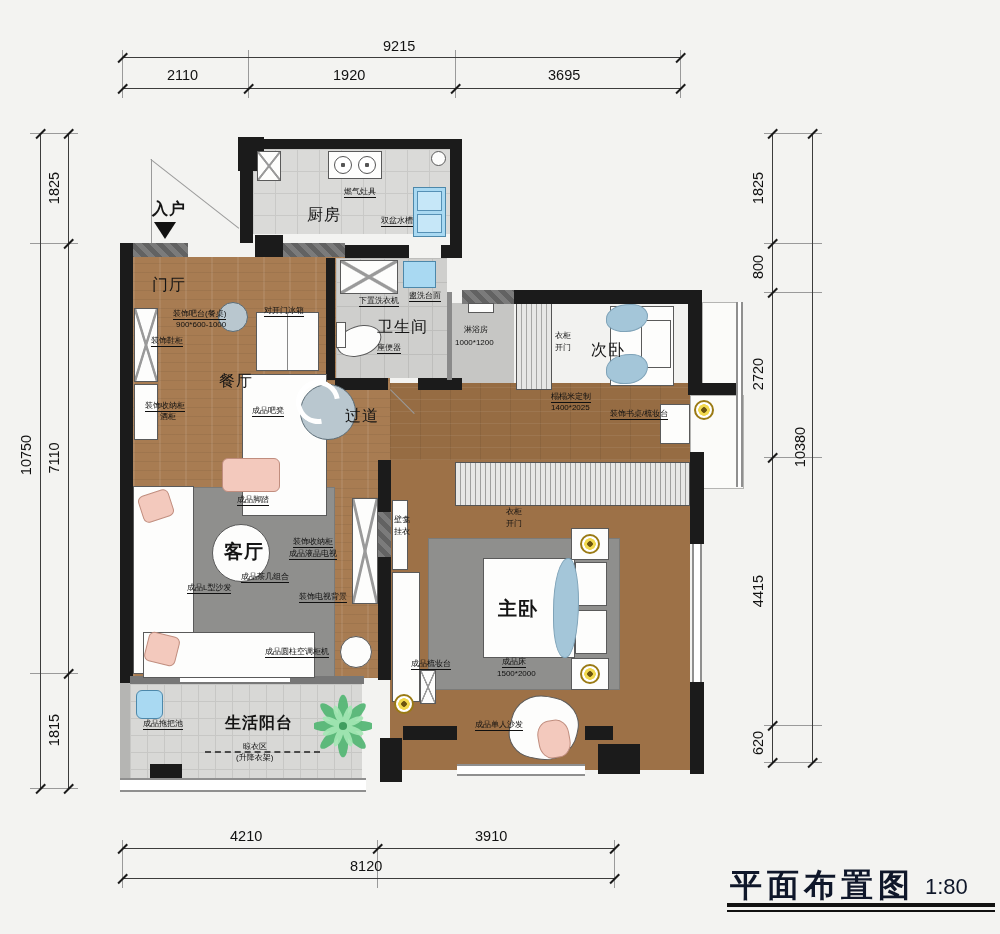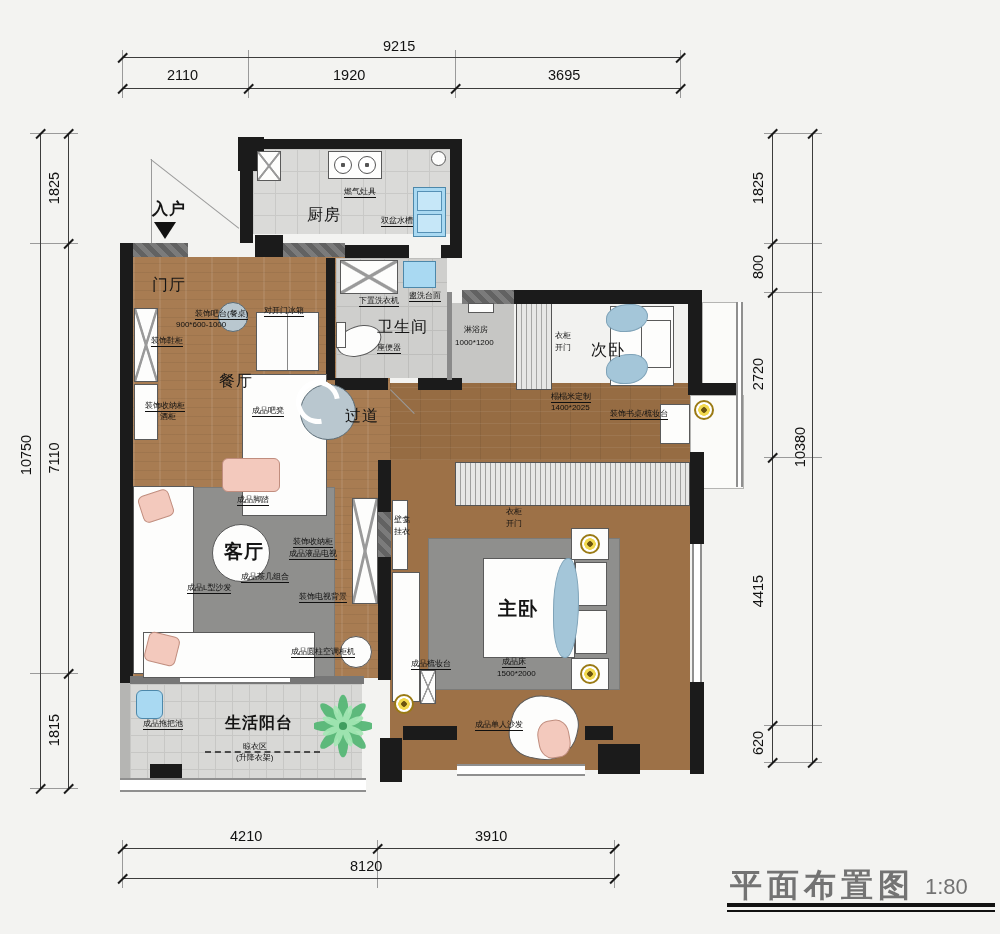--- a/index.html
+++ b/index.html
@@ -53,21 +53,21 @@
   .dline{position:absolute;background:#3c3c3c;z-index:30;}
   .ext{position:absolute;background:#9a9a9a;z-index:29;}
   .tick{position:absolute;width:13px;height:1.5px;background:#1a1a1a;transform:rotate(-45deg);z-index:31;}
   .dnum{position:absolute;font-size:14.5px;color:#111;z-index:31;white-space:nowrap;}
   .dnum.v{transform:translate(-50%,-50%) rotate(-90deg);}
   .dash{position:absolute;border-top:2px dashed #4a4a4a;z-index:16;}
   .dline1{position:absolute;background:#9a9a9a;z-index:11;transform-origin:0 0;}
   #watermark{position:absolute;left:500px;top:452px;transform:translate(-50%,-50%);
     font-size:63px;font-weight:bold;letter-spacing:9px;color:rgba(255,255,255,.85);
     white-space:nowrap;z-index:50;}
-  #title-block span{position:absolute;color:#737373;z-index:40;white-space:nowrap;}
+  #title-block span{position:absolute;color:#0f172a;z-index:40;white-space:nowrap;}
   .arrow-down{position:absolute;width:0;height:0;border-left:11px solid transparent;
     border-right:11px solid transparent;border-top:17px solid #111;z-index:40;}
 </style>
 </head>
 <body>
 
 <div id="canvas">
   <div id="plan" class="abs" style="left:0;top:0;width:1000px;height:934px;">
 
     <div class="tile20" style="left:253px;top:149px;width:197px;height:85px;"></div>
@@ -215,42 +215,42 @@
       <span class="lab room" style="left: 377px; top: 317px;">卫生间</span>
       <span class="lab" style="left: 464px; top: 325px;">淋浴房</span>
       <span class="lab" style="left: 455px; top: 338px;">1000*1200</span>
       <span class="lab room" style="left: 591px; top: 340px;">次卧</span>
       <span class="lab room" style="left: 345px; top: 406px;">过道</span>
       <span class="lab room big" style="left: 224px; top: 540px;">客厅</span>
       <span class="lab room big" style="left: 498px; top: 597px;">主卧</span>
       <span class="lab room bold" style="left: 225px; top: 713px;">生活阳台</span>
       <span class="lab u" style="left: 344px; top: 187px;">燃气灶具</span>
       <span class="lab u" style="left: 381px; top: 216px; font-family: Liberation Mono, monospace;">双盆水槽</span>
-      <span class="lab u" style="left: 195px; top: 309px;">装饰吧台(餐桌)</span>
+      <span class="lab u" style="left: 173px; top: 309px;">装饰吧台(餐桌)</span>
       <span class="lab" style="left: 176px; top: 320px;">900*600-1000</span>
       <span class="lab u" style="left: 264px; top: 306px;">对开门冰箱</span>
       <span class="lab u" style="left: 151px; top: 336px;">装饰鞋柜</span>
       <span class="lab u" style="left: 145px; top: 401px;">装饰收纳柜</span>
       <span class="lab" style="left: 160px; top: 412px;">酒柜</span>
       <span class="lab u" style="left: 252px; top: 406px;">成品吧凳</span>
       <span class="lab u" style="left: 359px; top: 296px;">下置洗衣机</span>
       <span class="lab u" style="left: 409px; top: 291px;">盥洗台面</span>
       <span class="lab u" style="left: 377px; top: 343px;">座便器</span>
       <span class="lab" style="left: 555px; top: 331px;">衣柜</span>
       <span class="lab" style="left: 555px; top: 343px;">开门</span>
       <span class="lab u" style="left: 551px; top: 392px;">榻榻米定制</span>
       <span class="lab" style="left: 551px; top: 403px;">1400*2025</span>
       <span class="lab u" style="left: 610px; top: 409px;">装饰书桌/梳妆台</span>
       <span class="lab u" style="left: 237px; top: 495px;">成品脚踏</span>
       <span class="lab u" style="left: 293px; top: 537px;">装饰收纳柜</span>
       <span class="lab u" style="left: 289px; top: 549px;">成品液晶电视</span>
       <span class="lab u" style="left: 241px; top: 572px;">成品茶几组合</span>
       <span class="lab u" style="left: 187px; top: 583px;">成品L型沙发</span>
       <span class="lab u" style="left: 299px; top: 592px;">装饰电视背景</span>
-      <span class="lab u" style="left: 291px; top: 647px;">成品圆柱空调柜机</span>
+      <span class="lab u" style="left: 265px; top: 647px;">成品圆柱空调柜机</span>
       <span class="lab" style="left: 394px; top: 515px;">壁龛</span>
       <span class="lab" style="left: 394px; top: 527px;">挂衣</span>
       <span class="lab" style="left: 506px; top: 507px;">衣柜</span>
       <span class="lab" style="left: 506px; top: 519px;">开门</span>
       <span class="lab u" style="left: 411px; top: 659px;">成品梳妆台</span>
       <span class="lab u" style="left: 502px; top: 657px;">成品床</span>
       <span class="lab" style="left: 497px; top: 669px;">1500*2000</span>
       <span class="lab u" style="left: 475px; top: 720px;">成品单人沙发</span>
       <span class="lab u" style="left: 143px; top: 719px;">成品拖把池</span>
       <span class="lab" style="left: 243px; top: 742px;">晾衣区</span>

